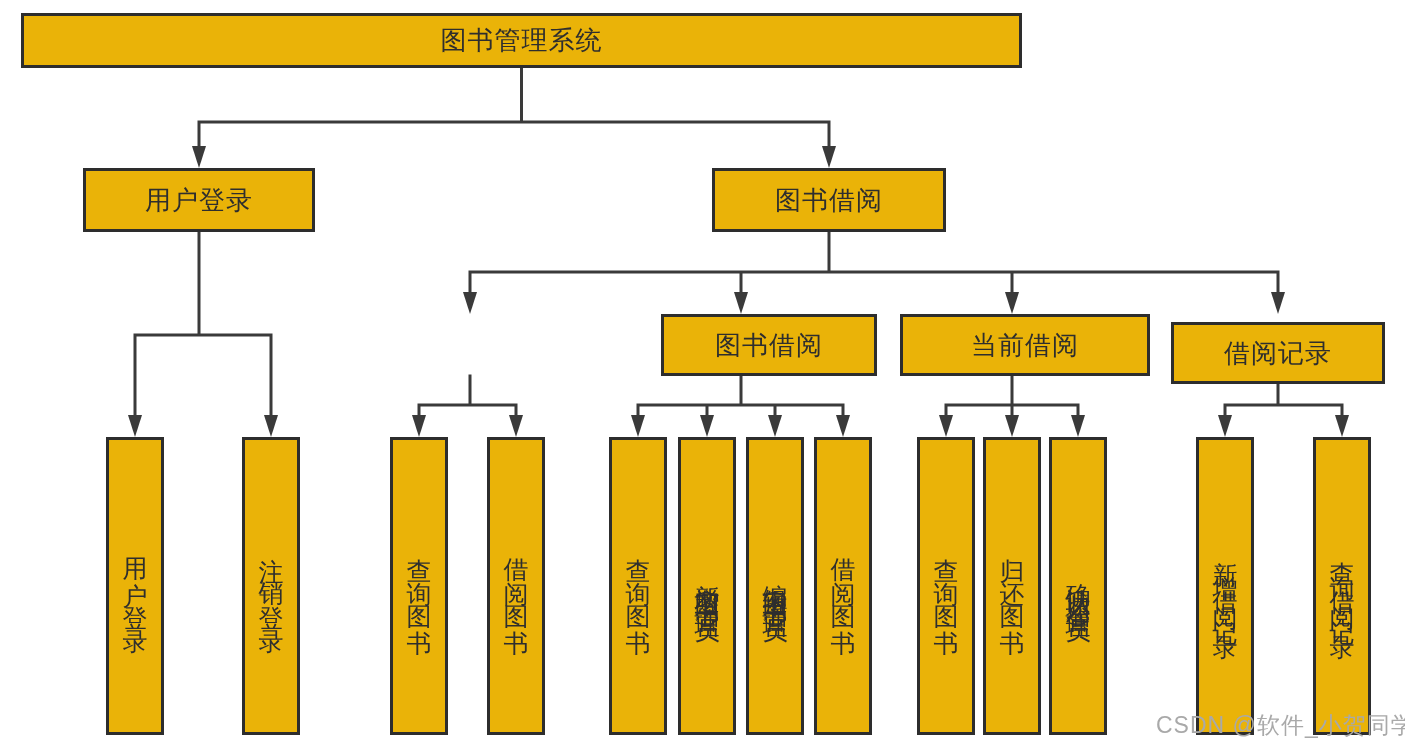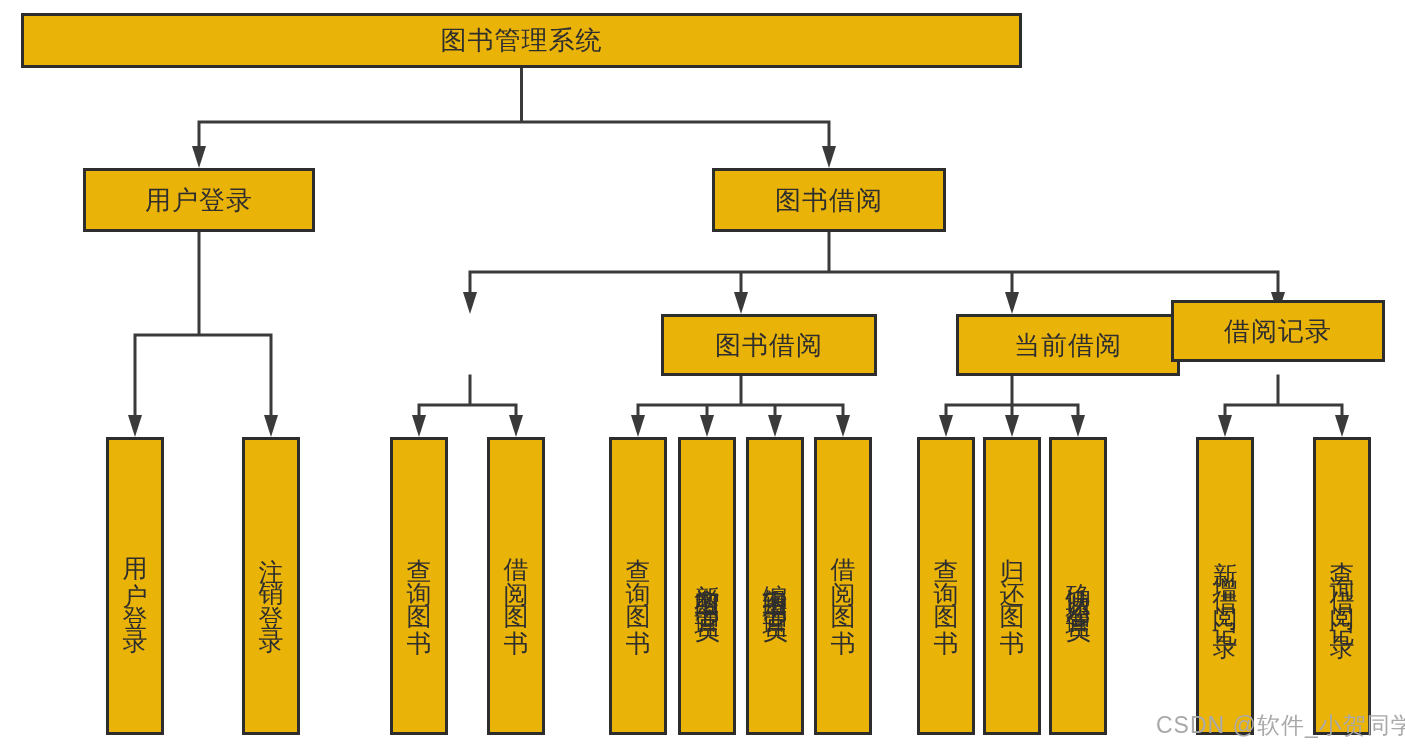--- a/index.html
+++ b/index.html
@@ -79,24 +79,24 @@
   <div class="box h" style="left:83px;top:168px;width:232px;height:64px">
     <span>用户登录</span>
   </div>
   <div class="box h" style="left:712px;top:168px;width:234px;height:64px">
     <span>图书借阅</span>
   </div>
 
   <div class="box h" style="left:661px;top:314px;width:216px;height:62px">
     <span>图书借阅</span>
   </div>
-  <div class="box h" style="left:956px;top:314px;width:224px;height:62px">
+  <div class="box h" style="left:900px;top:314px;width:250px;height:62px">
     <span>当前借阅</span>
   </div>
-  <div class="box h" style="left:1171px;top:300px;width:214px;height:62px">
+  <div class="box h" style="left:1171px;top:322px;width:214px;height:62px">
     <span>借阅记录</span>
   </div>
 
   <div class="box v ls4" style="left:106px;top:437px;width:58px;height:298px">
     <span>用户登录</span>
   </div>
   <div class="box v ls4" style="left:242px;top:437px;width:58px;height:298px">
     <span>注销登录</span>
   </div>
 

